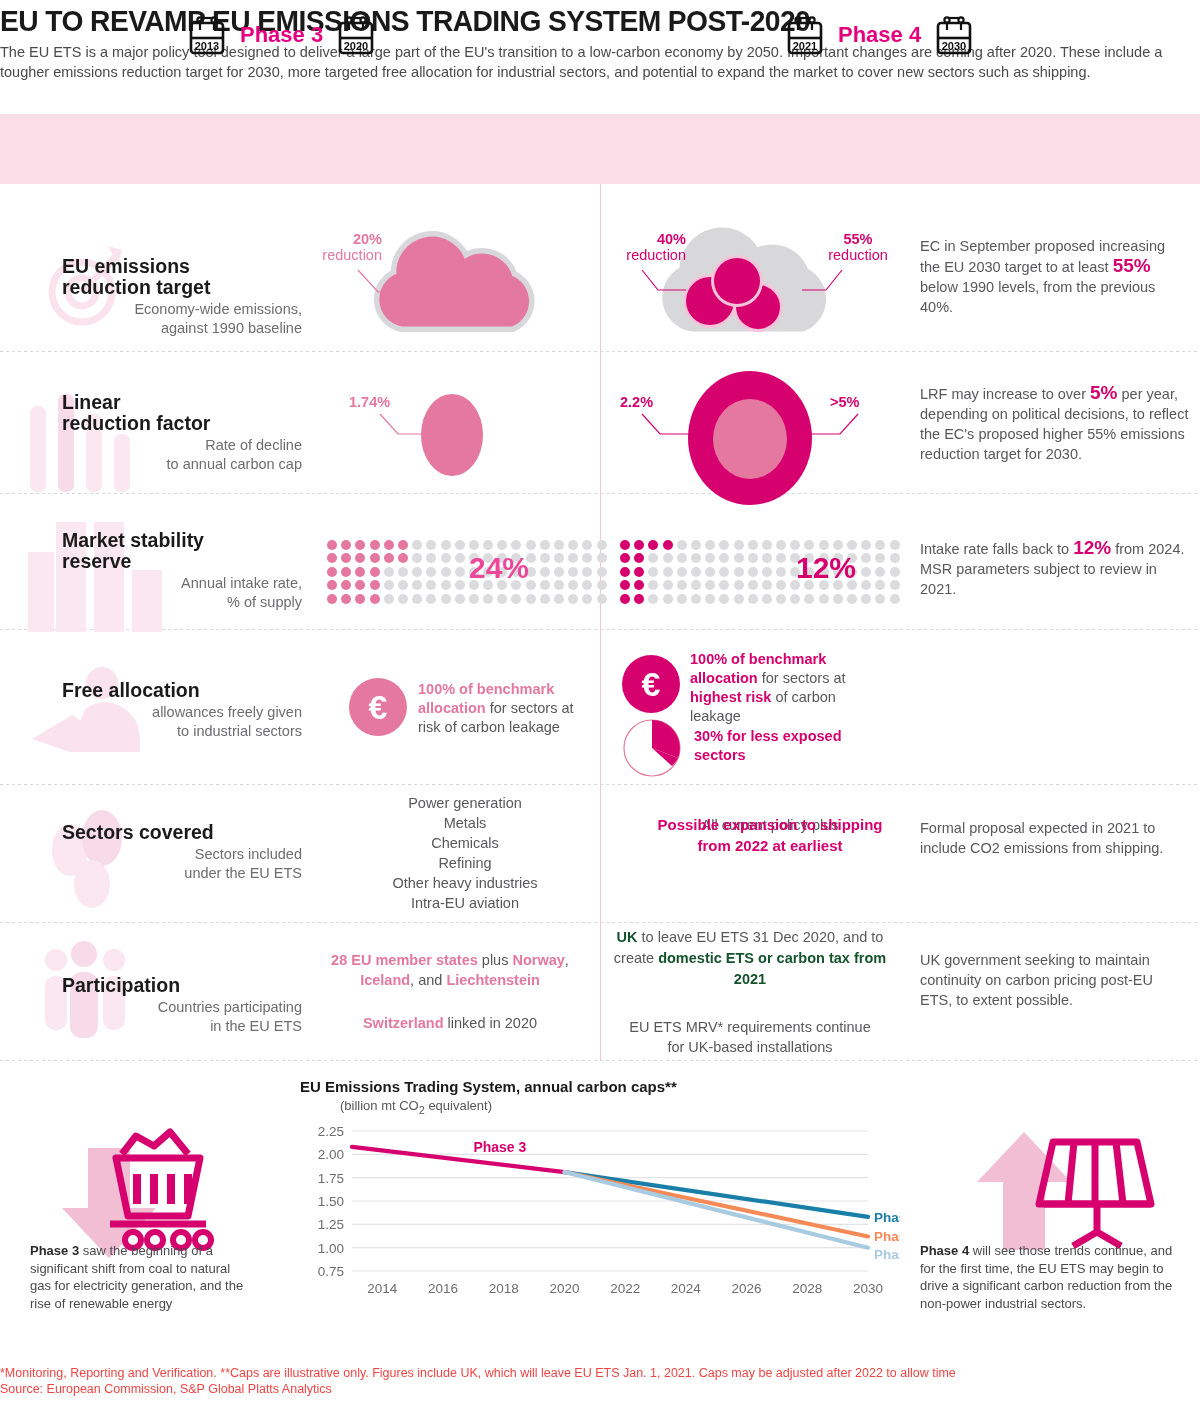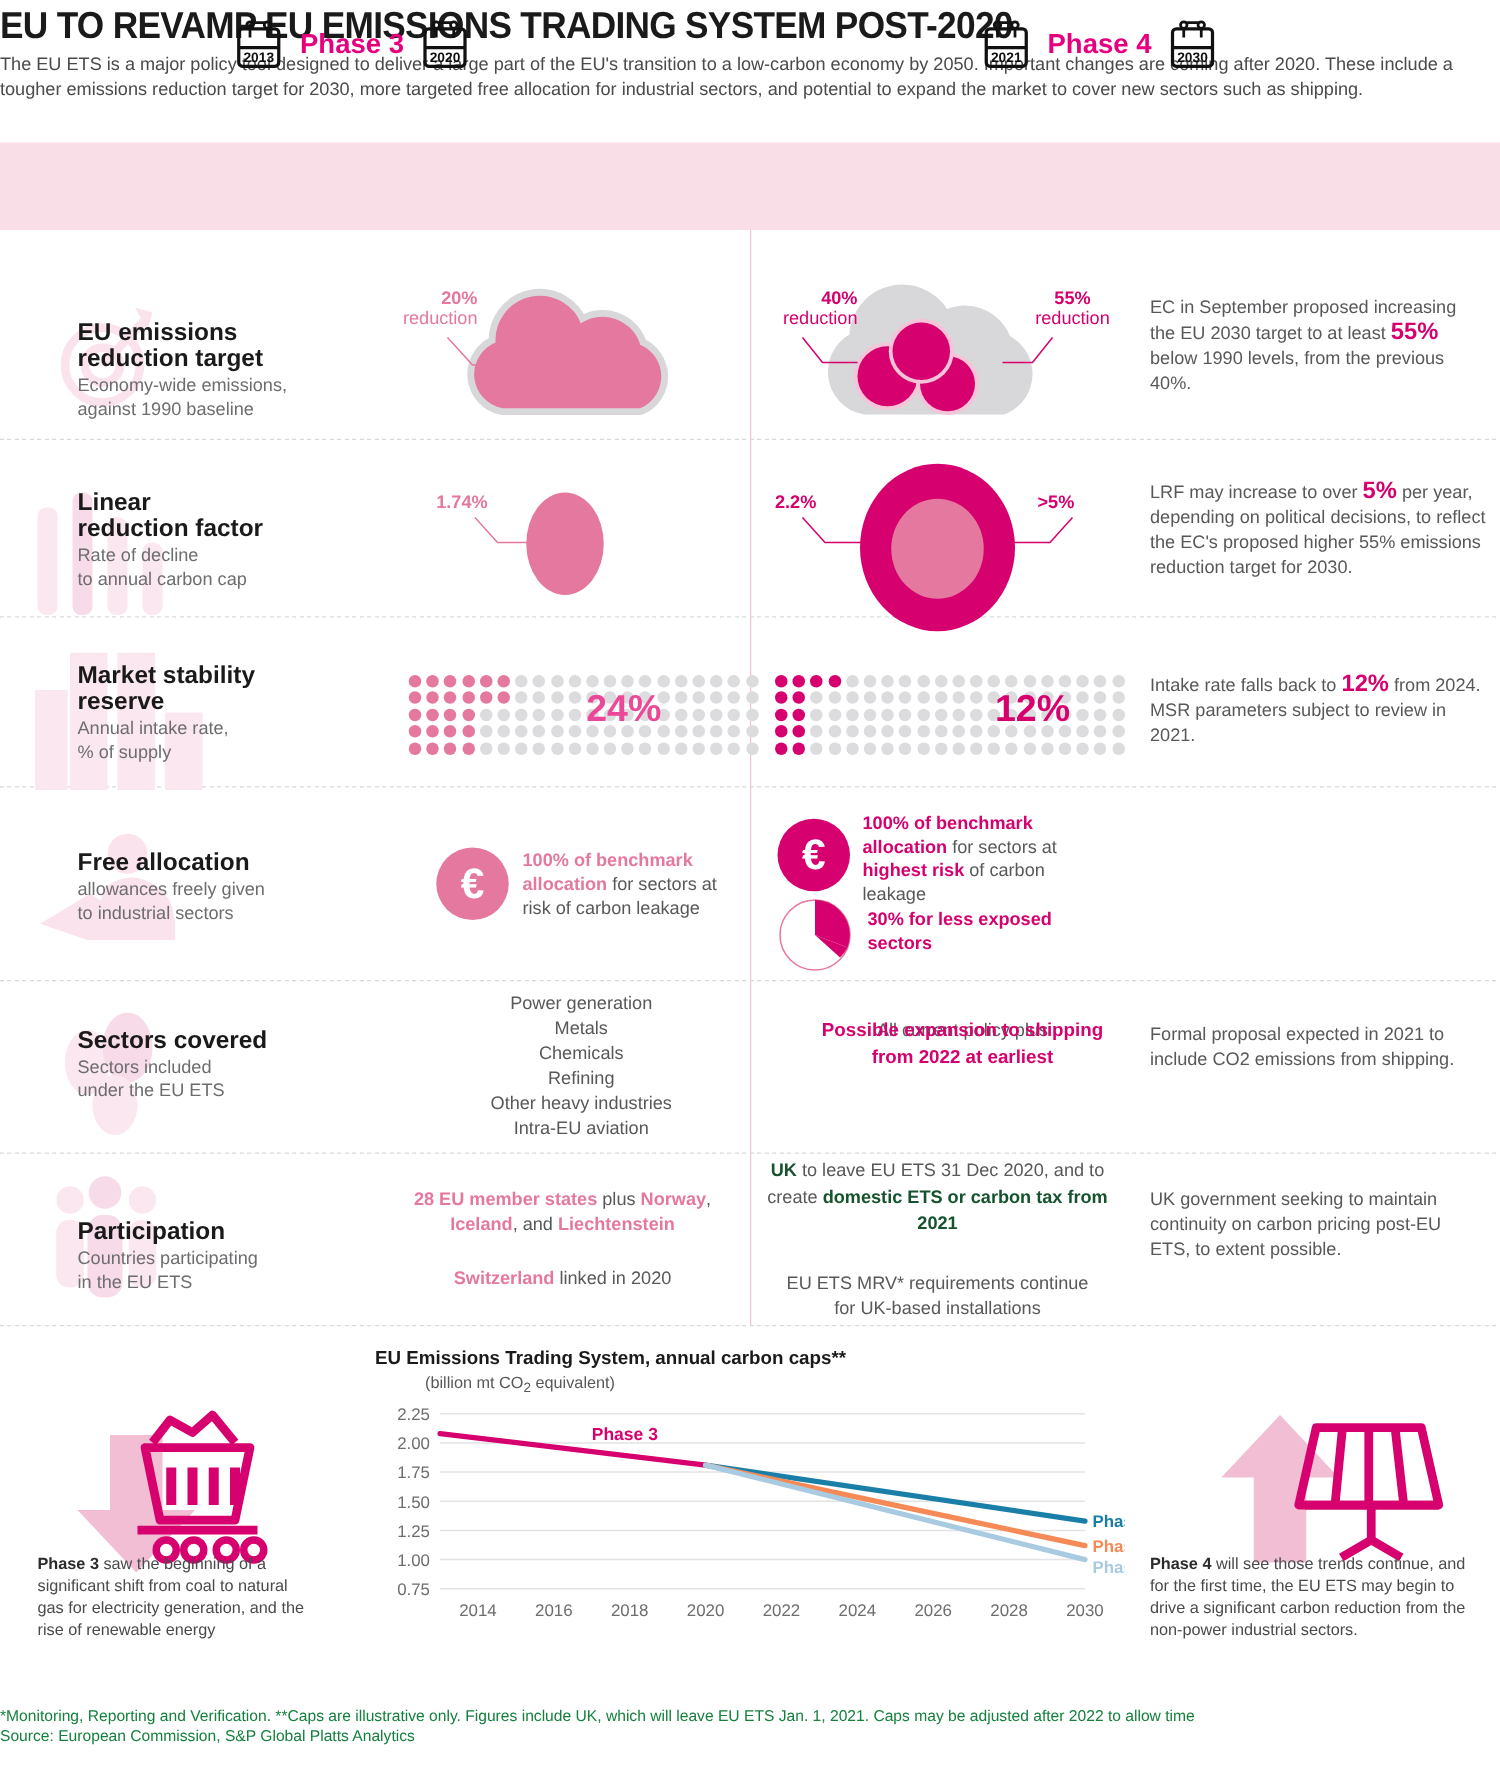--- a/index.html
+++ b/index.html
@@ -44,21 +44,21 @@
     background: #f1c5d6;
   }
   .row-sep { position: absolute; left: 0; width: 1200px; height: 1px;
     background: repeating-linear-gradient(to right,#d9d9dc 0 3px,transparent 3px 6px); }
 
   .rowlabel { position: absolute; left: 62px; width: 240px; }
   .rowlabel h3 {
     font-size: 19.5px; font-weight: bold; color: #1a1a1a; line-height: 21px;
     font-family: "Liberation Sans Narrow","Liberation Sans",sans-serif;
   }
-  .rowlabel p { font-size: 14.5px; line-height: 19px; color: #6d6d70; margin-top: 2px; }
+  .rowlabel p { font-size: 14.5px; line-height: 19px; color: #6d6d70; margin-top: 2px; text-align: right; }
 
   .ghost { position: absolute; opacity: 1; pointer-events: none; }
 
   .body-text { font-size: 14.5px; line-height: 20px; color: #58585b; }
   .mag { color: #14532d; font-weight: bold; }
   .mag-lg { color: #d6006e; font-weight: bold; font-size: 19px; }
   .pinklight { color: #e4789e; font-weight: bold; }
 
   
   .dotgrid { display: grid; grid-template-columns: repeat(20, 14.2px);
@@ -74,21 +74,21 @@
   
   .chart-wrap { position: absolute; left: 300px; top: 1078px; width: 600px; height: 230px; }
   .chart-title { font-size: 15px; font-weight: bold; color: #1a1a1a;
      font-family:"Liberation Sans Narrow","Liberation Sans",sans-serif; }
   .chart-sub { font-size: 13px; color: #58585b; margin-top: 3px; margin-left: 40px;}
 
   .caption { position: absolute; font-size: 13px; line-height: 17.5px; color: #4a4a4c; }
   .caption b { color: #2b2b2d; }
 
   .footnote { position: absolute; left: 0; top: 1365px; width: 1196px;
-     font-size: 12.5px; line-height: 16px; color: #15803d; }
+     font-size: 12.5px; line-height: 16px; color: #ef4444; }
 </style>
 </head>
 <body>
 
 <div class="page">
 
   <div class="title">EU TO REVAMP EU EMISSIONS TRADING SYSTEM POST-2020</div>
   <div class="standfirst">The EU ETS is a major policy tool designed to deliver a large part of the EU's transition to a low-carbon economy by 2050. Important changes are coming after 2020. These include a tougher emissions reduction target for 2030, more targeted free allocation for industrial sectors, and potential to expand the market to cover new sectors such as shipping.</div>
 
   <div class="phase-band"></div>

